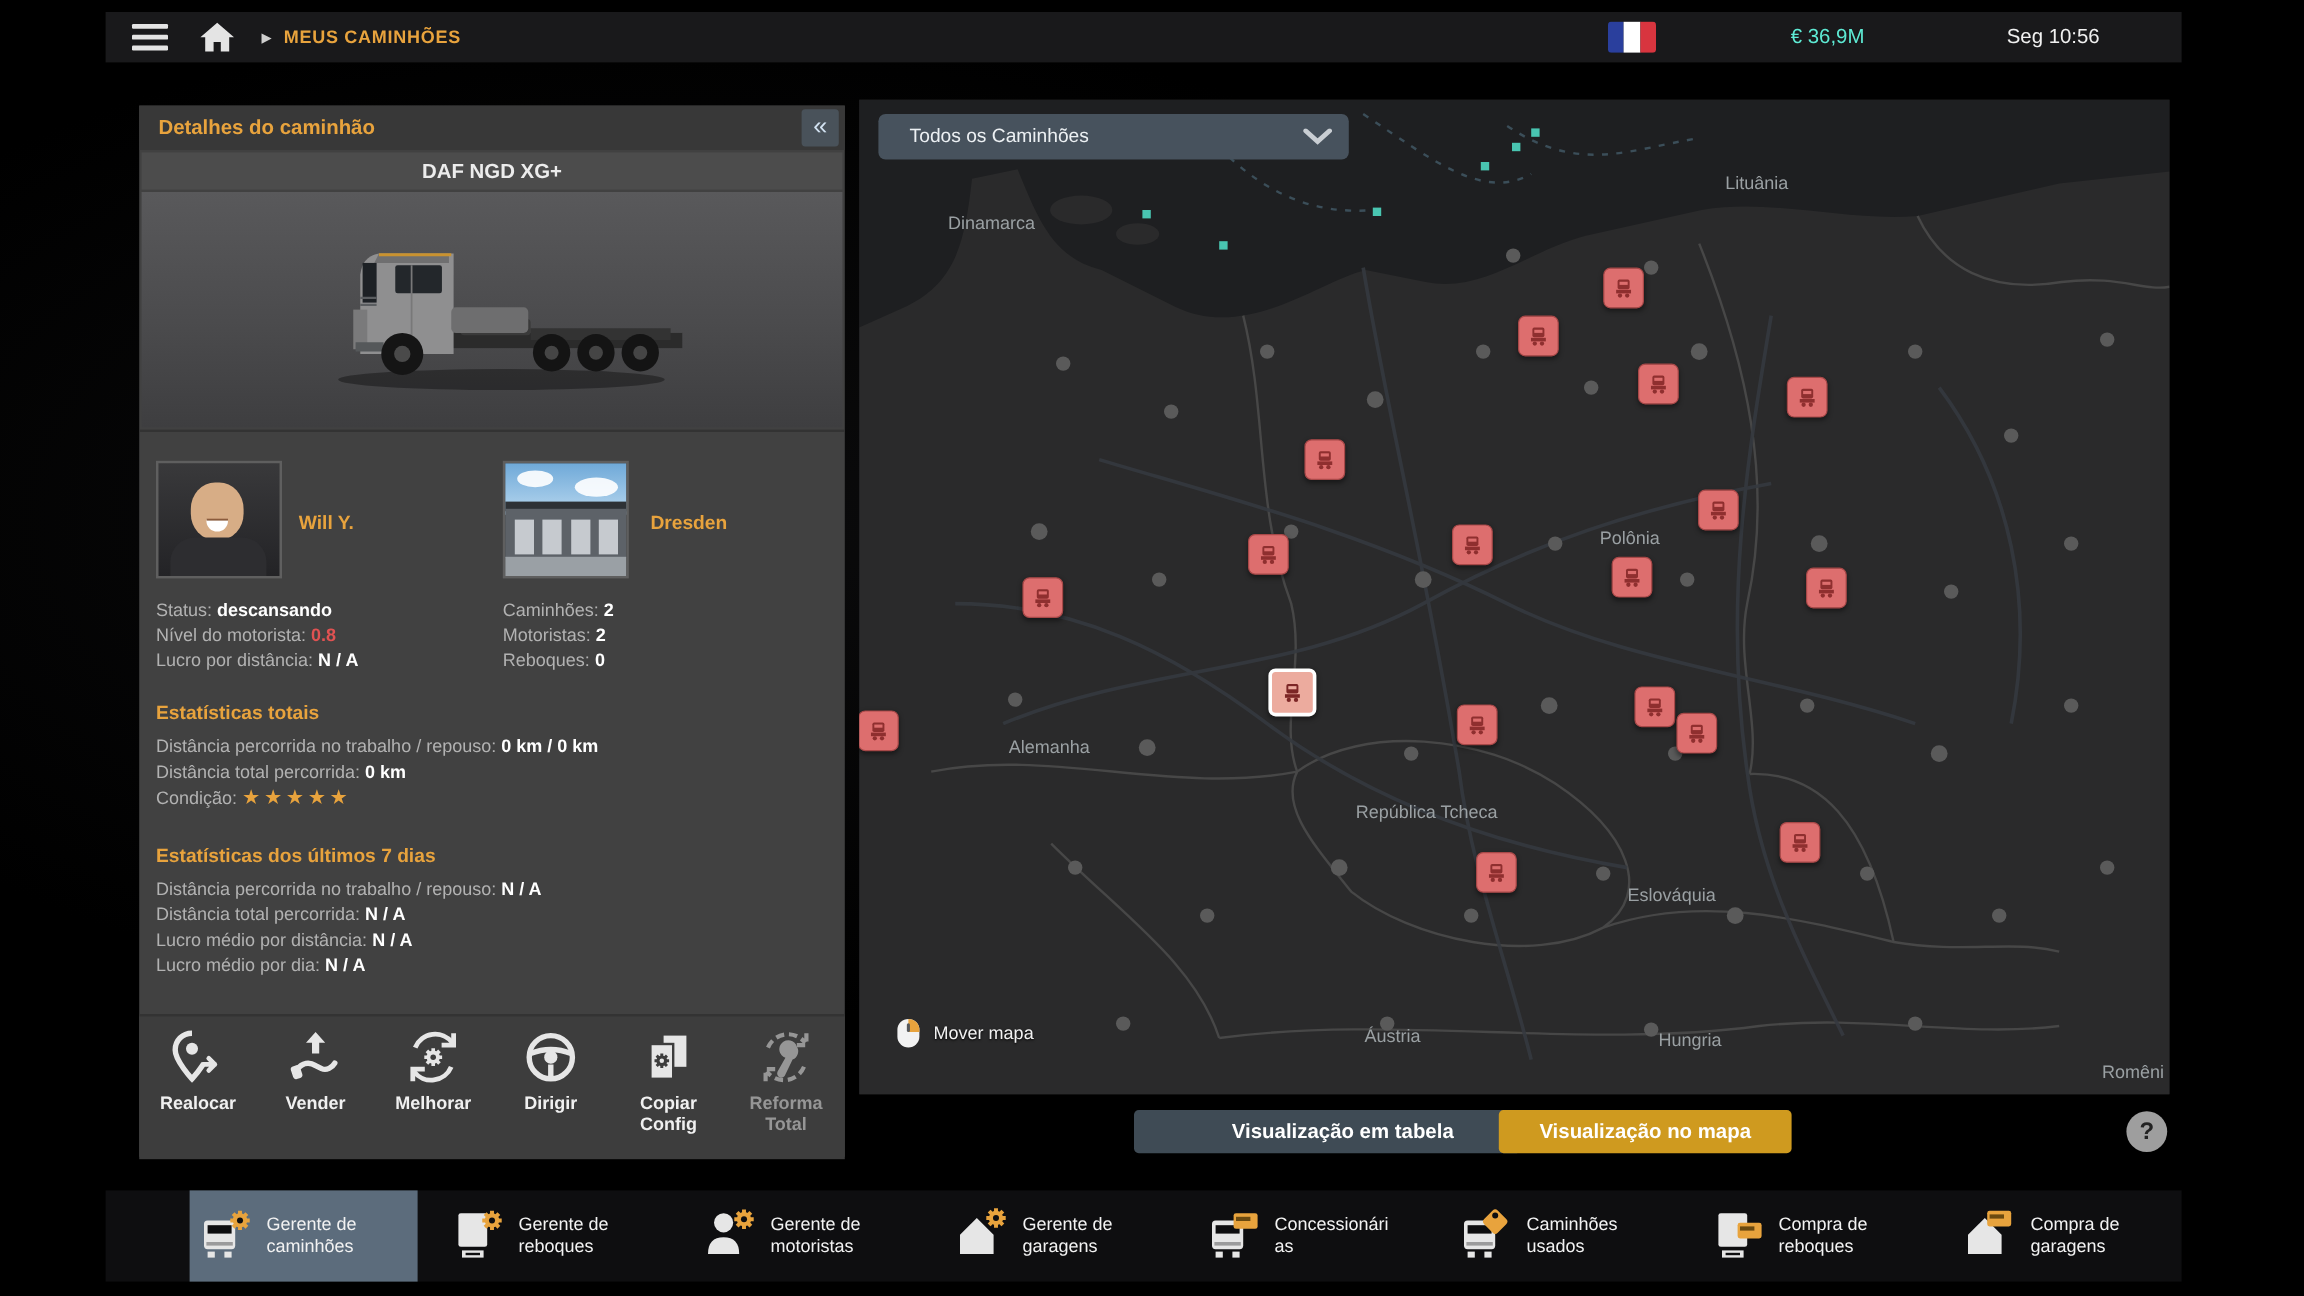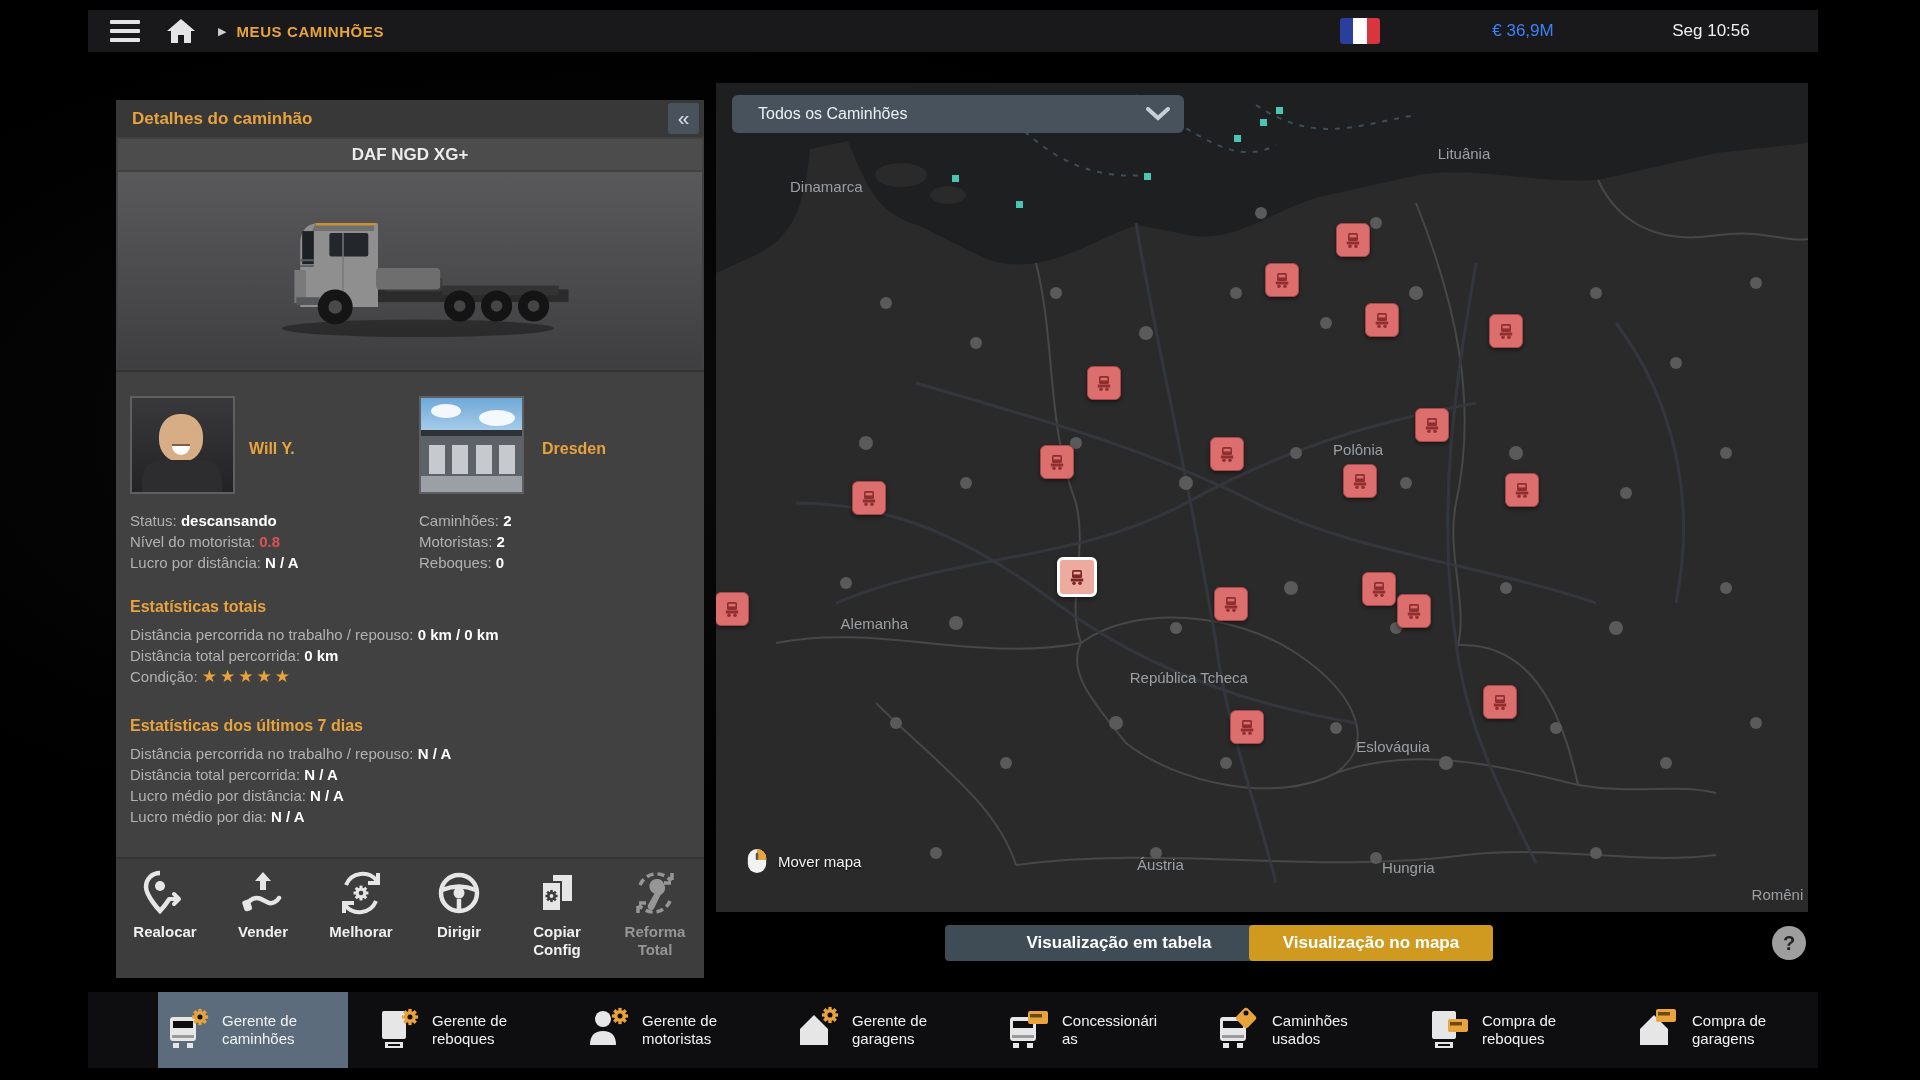--- a/index.html
+++ b/index.html
@@ -11,24 +11,24 @@
   .topbar{position:absolute;left:88px;top:10px;width:1730px;height:42px;
     background:#19191b;display:flex;align-items:center;}
   .hamburger{width:30px;height:22px;margin-left:22px;display:flex;flex-direction:column;
     justify-content:space-between;cursor:pointer;}
   .hamburger span{display:block;height:4px;background:#e4e4e4;border-radius:1px;}
   .home{margin-left:26px;cursor:pointer;display:flex;align-items:center;}
   .crumb-arrow{margin-left:22px;color:#cfcfcf;font-size:11px;}
   .crumb{margin-left:10px;color:#e8a33d;font-weight:bold;font-size:15px;letter-spacing:.6px;}
   .flag{margin-left:auto;width:40px;height:26px;border-radius:3px;overflow:hidden;display:flex;}
   .flag i{flex:1;}
-  .money{margin-left:78px;width:130px;text-align:center;font-size:17px;color:#3b82f6;}
+  .money{margin-left:78px;width:130px;text-align:center;font-size:17px;color:#5eead4;}
   .clock{margin-left:68px;margin-right:52px;width:110px;text-align:center;font-size:17px;color:#f0f0f0;}
   
-  .panel{position:absolute;left:116px;top:88px;width:588px;height:876px;background:#414141;margin-top:12px;}
+  .panel{position:absolute;left:116px;top:88px;width:588px;height:876px;background:#414141;}
   .panel-header{position:absolute;left:0;top:0;width:100%;height:37px;background:#383838;
     display:flex;align-items:center;}
   .panel-title{margin-left:16px;color:#e8a33d;font-size:17px;font-weight:bold;}
   .collapse-btn{position:absolute;right:5px;top:3px;width:31px;height:31px;background:#49525a;
     border-radius:3px;color:#d3e3f2;font-size:21px;line-height:29px;text-align:center;cursor:pointer;}
   .truckname-bar{position:absolute;left:2px;top:39px;width:584px;height:31px;background:#4c4c4c;
     display:flex;align-items:center;justify-content:center;font-size:17px;font-weight:bold;color:#ececec;}
   .truck-image{position:absolute;left:2px;top:72px;width:584px;height:196px;
     background:linear-gradient(180deg,#59595b 0%,#4b4b4d 55%,#3e3e40 100%);overflow:hidden;}
   .truck-image svg{position:absolute;left:120px;top:18px;}
@@ -50,21 +50,21 @@
   .action .lab{font-size:15px;color:#f0f0f0;text-align:center;line-height:18px;margin-top:4px;}
   .action.disabled .lab{color:#969696;}
   
   .map{position:absolute;left:716px;top:83px;width:1092px;height:829px;background:#222;overflow:hidden;}
   .map svg.deco{position:absolute;left:0;top:0;}
   .country{position:absolute;color:#9aa0a3;font-size:15px;white-space:nowrap;transform:translate(-50%,-50%);}
   .marker{position:absolute;width:34px;height:34px;margin:-17px 0 0 -17px;border-radius:6px;
     background:#dd6e6e;border:1px solid #a84848;box-sizing:border-box;cursor:pointer;
     display:flex;align-items:center;justify-content:center;box-shadow:0 2px 4px rgba(0,0,0,.45);}
   .marker.selected{background:#ecab9e;border:3px solid #fff;width:40px;height:40px;margin:-20px 0 0 -20px;}
-  .dropdown{position:absolute;left:16px;top:12px;width:452px;height:38px;background:#47525d;
+  .dropdown{position:absolute;left:16px;top:12px;width:392px;height:38px;background:#47525d;
     border-radius:6px;display:flex;align-items:center;cursor:pointer;}
   .dropdown .sel{margin-left:26px;font-size:16px;color:#ecf0f3;}
   .dropdown .chev{margin-left:auto;margin-right:14px;}
   .movemap{position:absolute;left:30px;top:764px;display:flex;align-items:center;gap:10px;
     color:#f2f2f2;font-size:15px;text-shadow:0 1px 2px #000;cursor:pointer;}
   
   .btn{position:absolute;height:36px;border-radius:4px;display:flex;align-items:center;
     justify-content:center;font-size:17px;font-weight:bold;color:#fff;cursor:pointer;}
   .btn-table{left:945px;top:925px;width:298px;background:#3f4b55;padding-left:25px;}
   .btn-map{left:1249px;top:925px;width:244px;background:#cf9a1f;}

